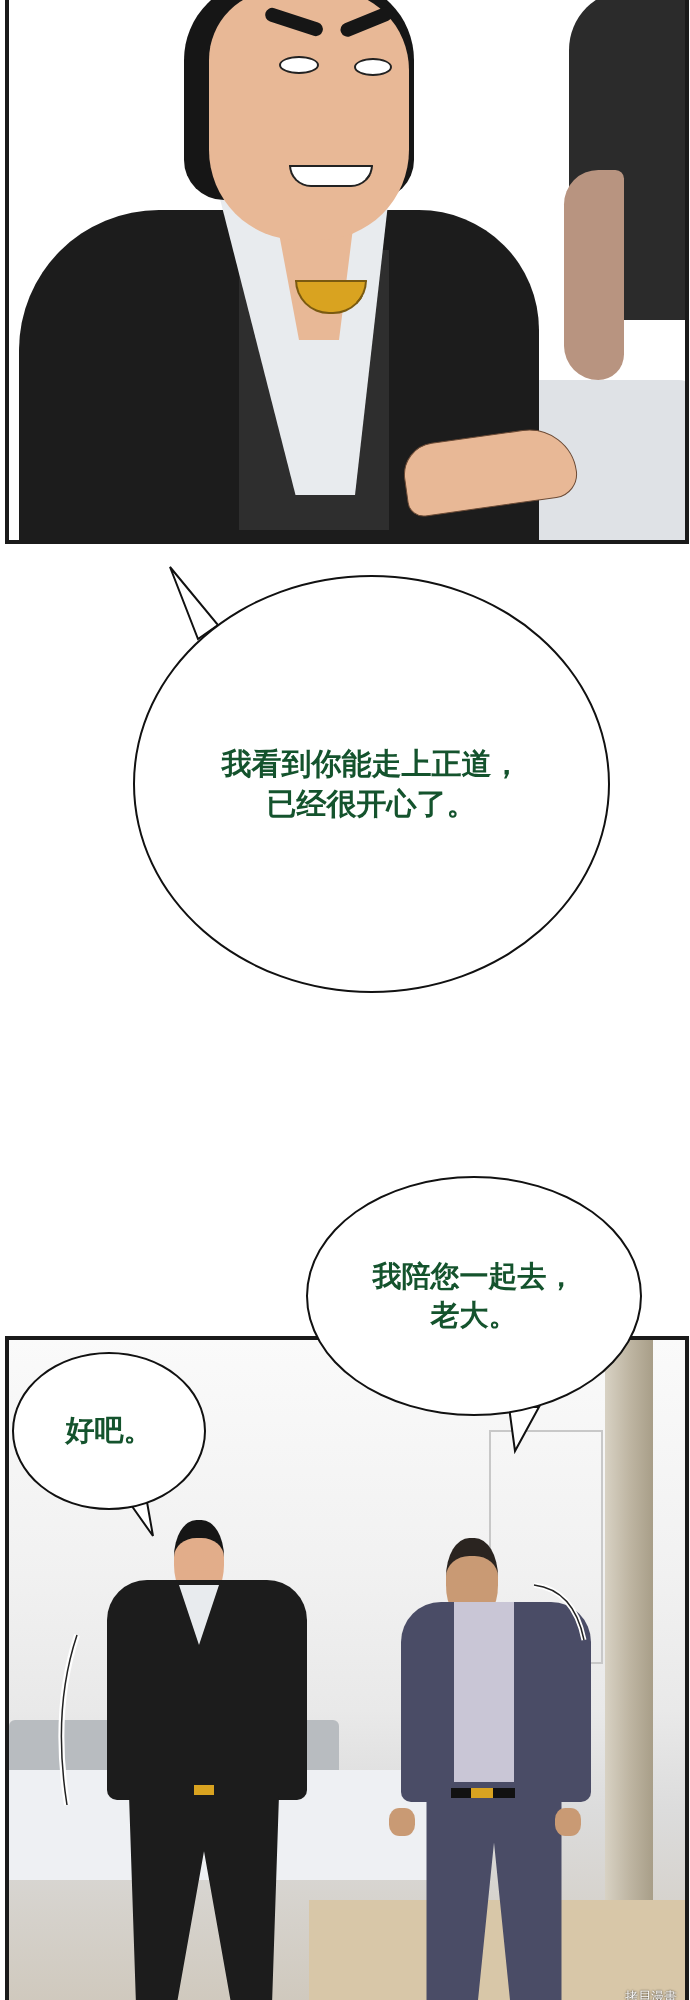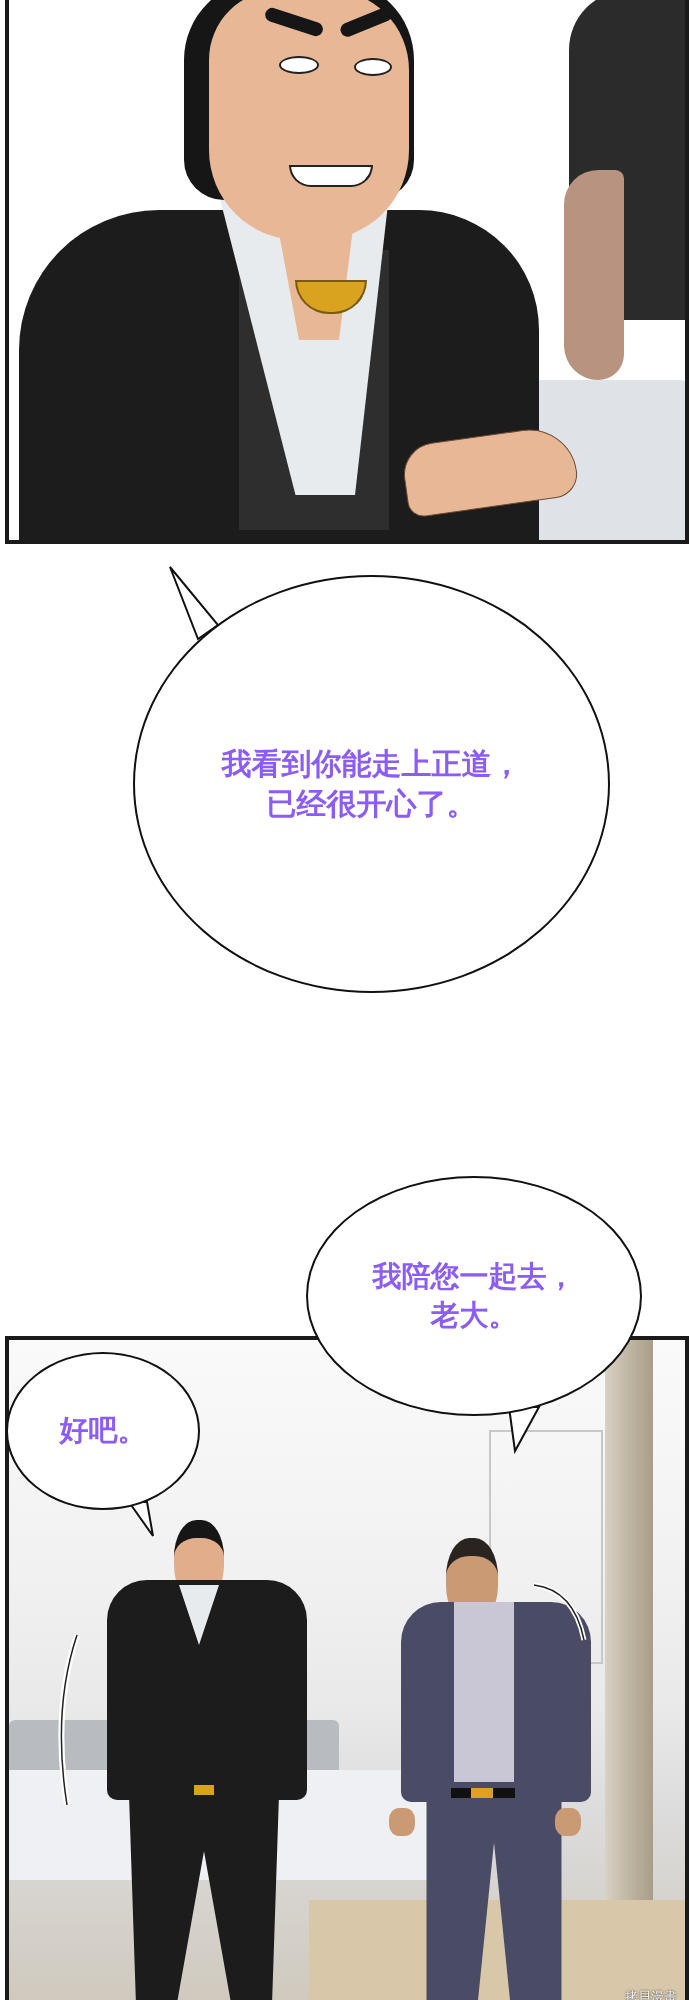--- a/index.html
+++ b/index.html
@@ -1,20 +1,20 @@
 <!DOCTYPE html>
 <html><head>
 <meta charset="utf-8">
 <style>
   html, body { margin:0; padding:0; }
   body { width:690px; height:2000px; background:#ffffff; position:relative; overflow:hidden; font-family:"DejaVu Sans", sans-serif; }
   .panel { position:absolute; border:4px solid #1a1a1a; box-sizing:border-box; overflow:hidden; }
   #panel1 { left:5px; top:-4px; width:684px; height:548px; background:#ffffff; }
   #panel2 { left:5px; top:1336px; width:684px; height:680px; background:linear-gradient(180deg,#fafafa 0%,#f1f1f1 35%,#e9e9e9 55%,#dcdcdc 70%,#cfc8bc 100%); }
-  .bubble { position:absolute; background:#fff; border:2px solid #111; border-radius:50%; display:flex; align-items:center; justify-content:center; text-align:center; color:#8b5cf6; font-weight:bold; box-sizing:border-box; z-index:5; }
+  .bubble { position:absolute; background:#fff; border:2px solid #111; border-radius:50%; display:flex; align-items:center; justify-content:center; text-align:center; color:#14532d; font-weight:bold; box-sizing:border-box; z-index:5; }
   .bubble .txt { white-space:pre-line; line-height:1.35; }
   .tail { position:absolute; z-index:4; }
   .watermark { position:absolute; right:8px; bottom:6px; color:#fff; font-size:13px; text-shadow:0 0 2px #000; z-index:10; }
   
   .shape { position:absolute; }
 </style>
 </head>
 <body>
 
 <div class="panel" id="panel1">
@@ -86,15 +86,15 @@
   <path d="M4 2 L10 46 L34 2 Z" fill="#fff" stroke="#111" stroke-width="2"></path>
 </svg>
 <div class="bubble" id="bubble2" style="left:306px;top:1176px;width:336px;height:240px;">
   <div class="txt" style="font-size:29px;text-align:center;">我陪您一起去，
 老大。</div>
 </div>
 
 <svg class="tail" style="left:125px;top:1500px;" width="40" height="40" viewBox="0 0 40 40">
   <path d="M4 2 L28 36 L22 2 Z" fill="#fff" stroke="#111" stroke-width="2"></path>
 </svg>
-<div class="bubble" id="bubble3" style="left:6px;top:1352px;width:194px;height:158px;">
+<div class="bubble" id="bubble3" style="left:12px;top:1352px;width:194px;height:158px;">
   <div class="txt" style="font-size:29px;">好吧。</div>
 </div>
 
 </body></html>

